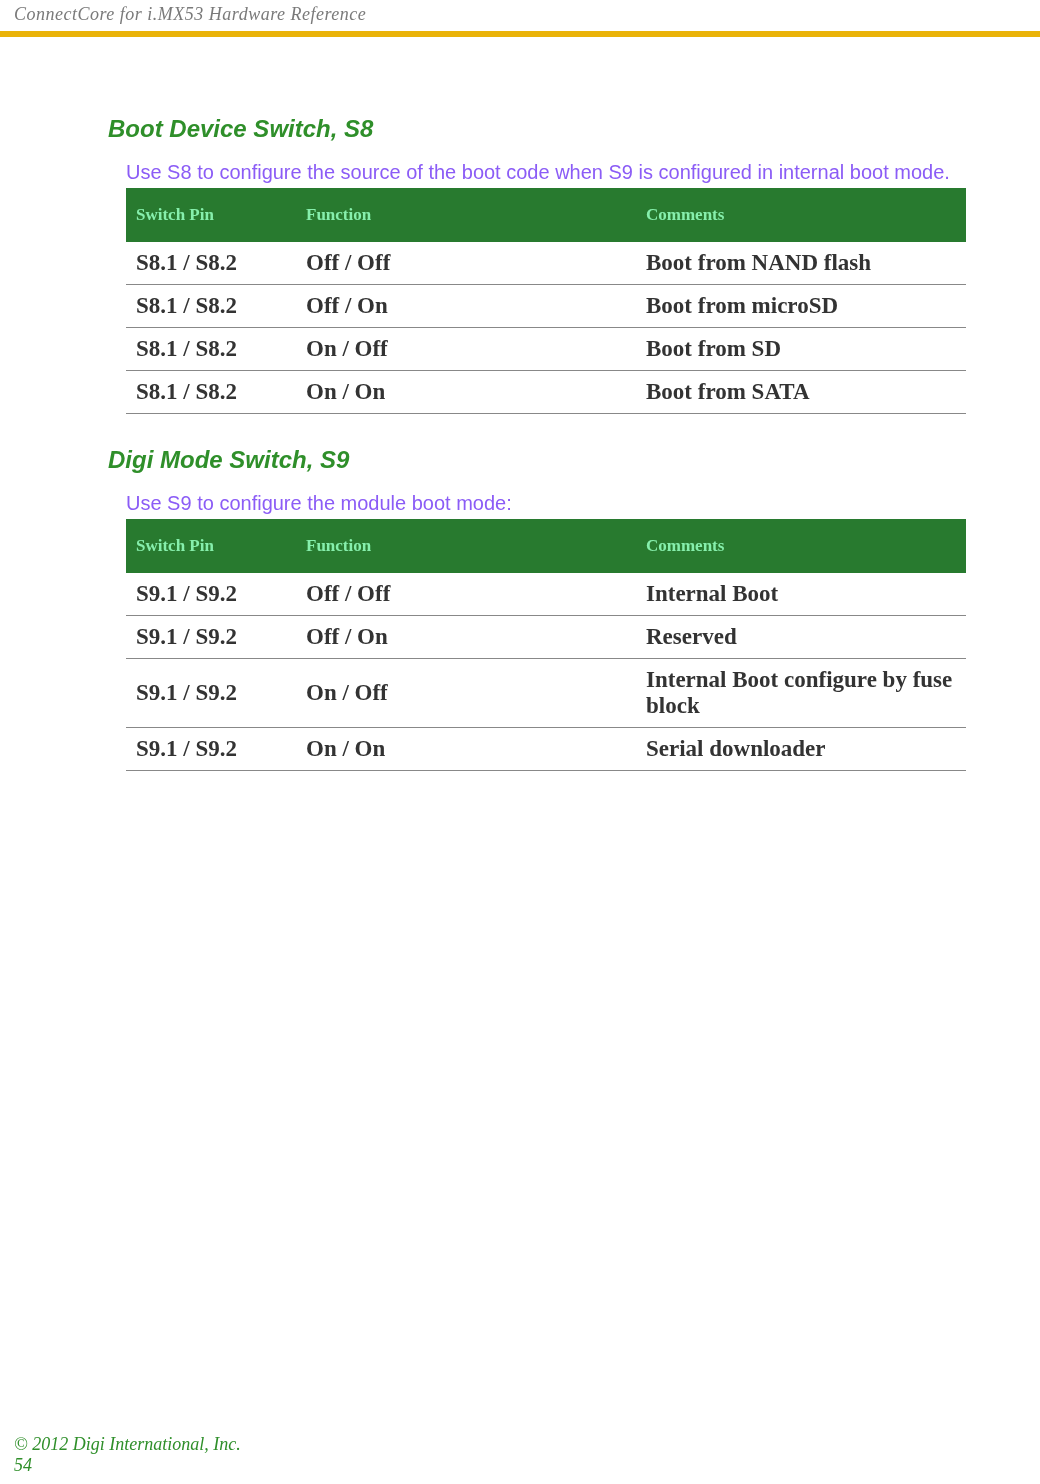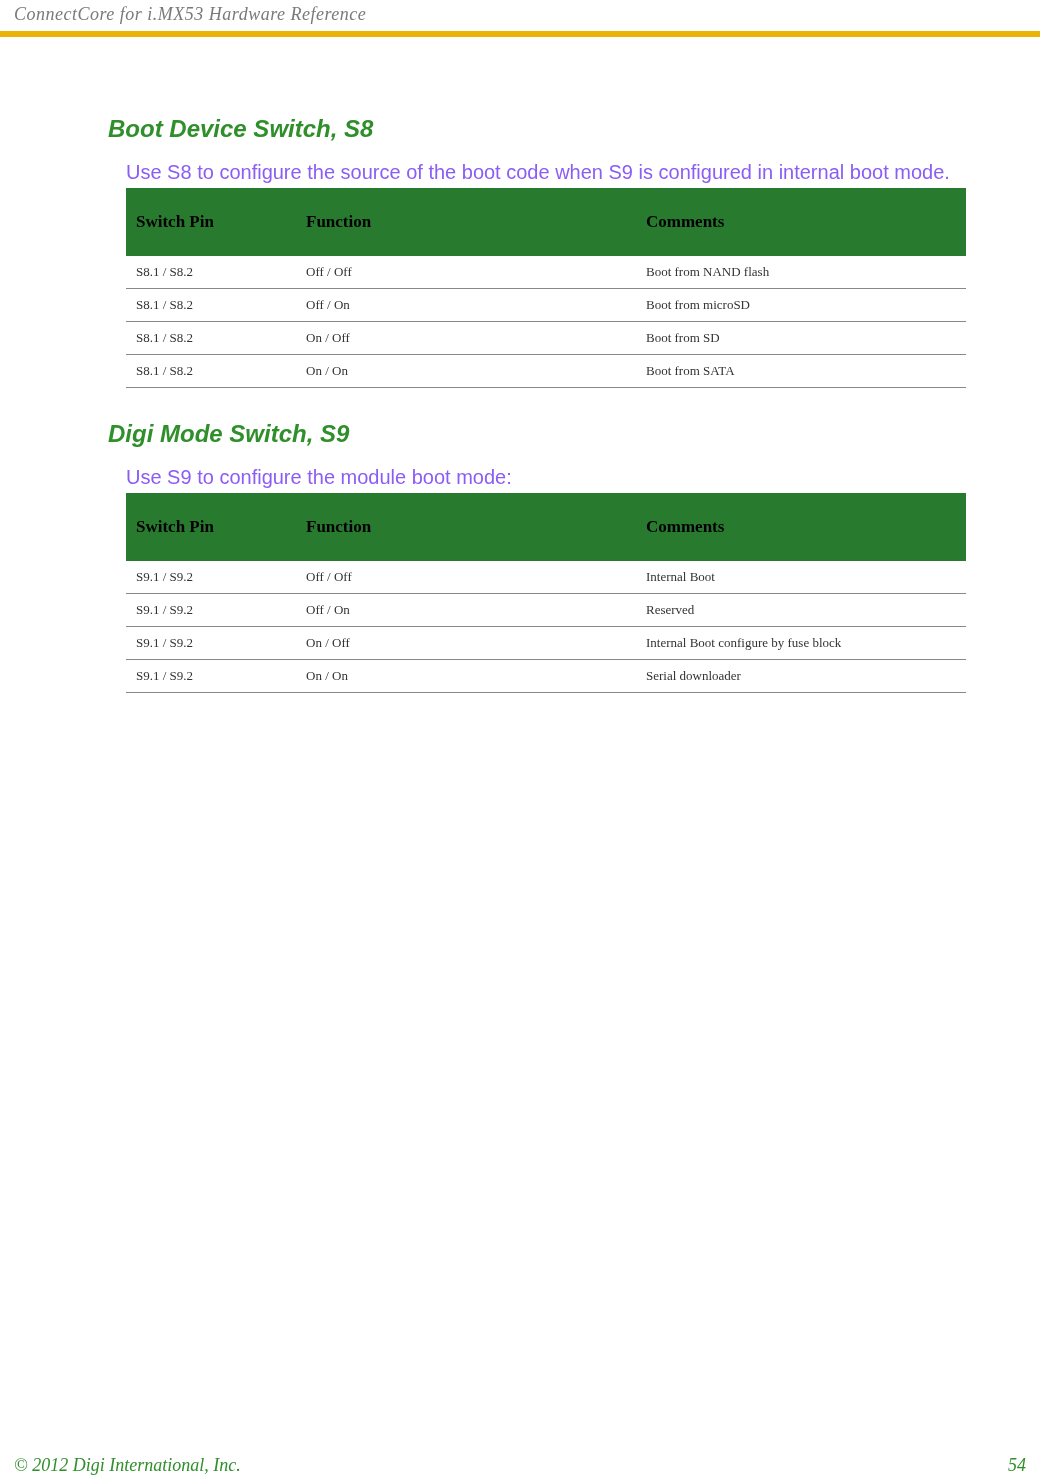--- a/index.html
+++ b/index.html
@@ -45,49 +45,51 @@
     font-family: "Tahoma", "Verdana", sans-serif;
     margin-bottom: 4px;
   }
   table.switch-table {
     margin-left: 66px;
     border-collapse: collapse;
     width: 840px;
   }
   table.switch-table thead th {
     background: #287a2f;
-    color: #000000;
+    color: #86efac;
     font-family: "Georgia", "Times New Roman", serif;
     font-weight: bold;
     text-align: left;
-    padding: 24px 10px;
+    padding: 17px 10px;
     font-size: 17px;
   }
   table.switch-table tbody td {
     font-family: "Georgia", "Times New Roman", serif;
-    font-size: 13px;
+    font-size: 23px;
     color: #333;
     padding: 8px 10px;
     border-bottom: 1px solid #888;
+    font-weight: bold;
   }
   table.switch-table thead th:nth-child(1),
   table.switch-table tbody td:nth-child(1) { width: 150px; }
   table.switch-table thead th:nth-child(2),
   table.switch-table tbody td:nth-child(2) { width: 320px; }
   .footer {
     position: absolute;
     left: 14px;
     right: 14px;
     bottom: 8px;
     display: flex;
     justify-content: space-between;
     font-style: italic;
     font-family: "Georgia", "Times New Roman", serif;
     color: #2f8f2a;
     font-size: 18px;
+    flex-direction: column;
   }
 </style>
 </head>
 <body>
 
 <div class="page-header">
   <span>ConnectCore for i.MX53 Hardware Reference</span>
 </div>
 
 <div class="content">

